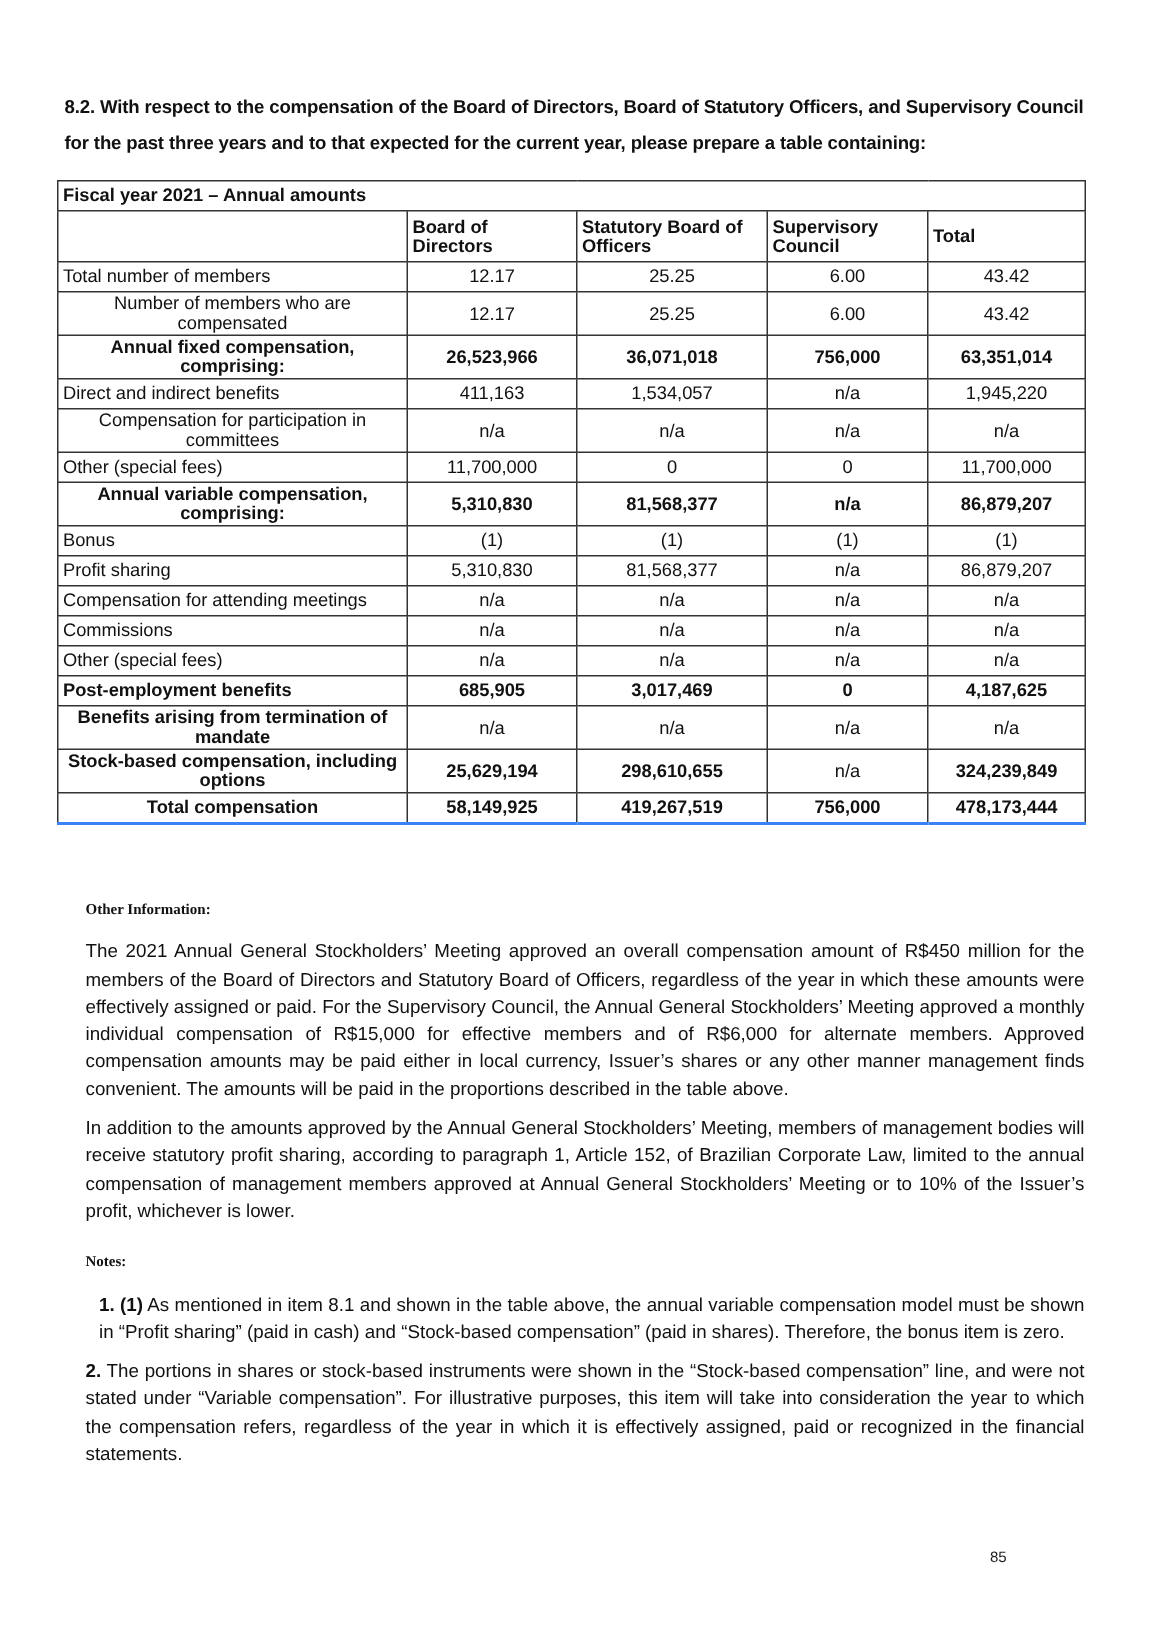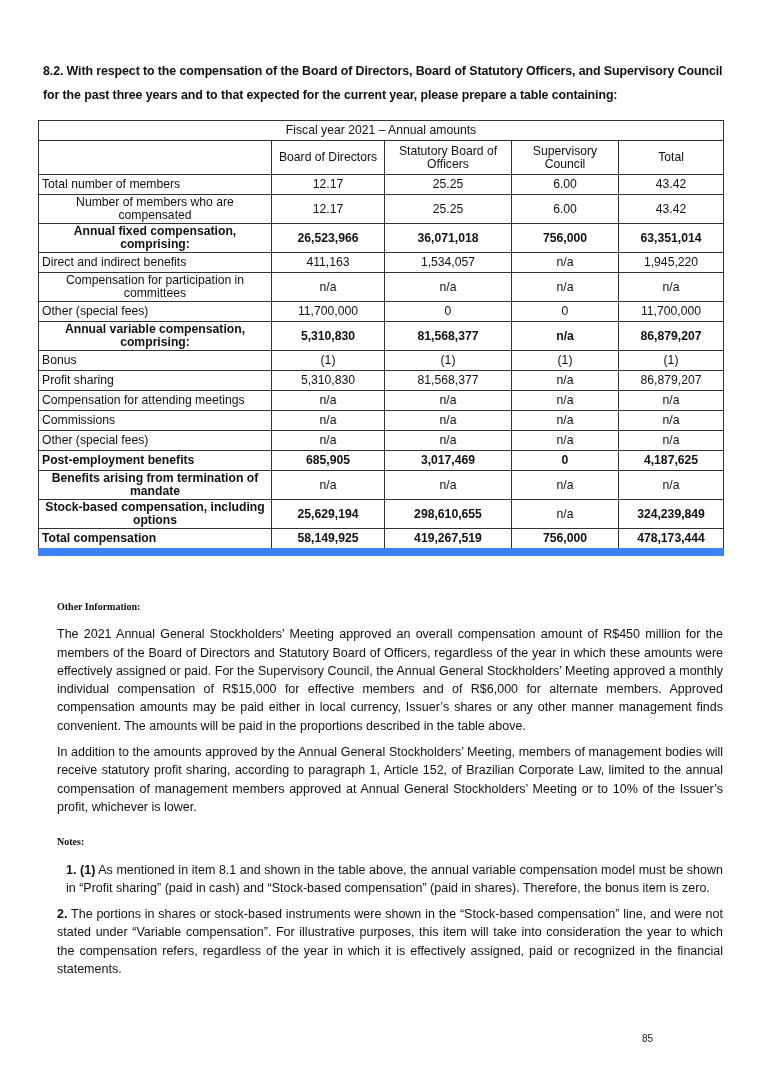--- a/index.html
+++ b/index.html
@@ -12,32 +12,32 @@
       font-weight: bold; font-size: 12.4px; line-height: 24px; letter-spacing: -0.1px;
     }
     table.comp {
       position: absolute; left: 38px; top: 120px; width: 685px;
       border-collapse: collapse; font-size: 12.2px; table-layout: fixed;
     }
     table.comp td, table.comp th {
       border: 1px solid #333; padding: 0 3px; line-height: 13px;
       font-weight: normal; vertical-align: middle;
     }
-    table.comp th { font-weight: normal; text-align: center; }
+    table.comp th { font-weight: bold; text-align: left; }
     table.comp td.num { text-align: center; }
     table.comp tr.bold td { font-weight: bold; }
     table.comp tr.nb td.num { font-weight: normal; }
     tr.r1 td, tr.r1 th { height: 19px; }
     tr.r2 td, tr.r2 th { height: 28px; text-align: center; }
     tr.title th { height: 19px; }
     tr.hdr th { height: 33px; }
-    table.comp tr.total td { border-bottom: 8px solid #3b82f6; }
+    table.comp tr.total td { border-bottom: 2px solid #3b82f6; text-align: center; }
     .section { position: absolute; left: 57px; width: 666px; font-size: 12.5px; line-height: 18.3px; text-align: justify; }
     .sec-title { font-weight: bold; font-size: 10px; font-family: Liberation Serif, serif; }
-    .page-num { position: absolute; left: 642px; top: 1033px; font-size: 10px; color: #222; }
+    .page-num { position: absolute; left: 660px; top: 1033px; font-size: 10px; color: #222; }
   </style>
 </head>
 <body>
 
 <div class="heading">8.2. With respect to the compensation of the Board of Directors, Board of Statutory Officers, and Supervisory Council for the past three years and to that expected for the current year, please prepare a table containing:</div>
 
 <table class="comp">
   <colgroup>
     <col style="width:233px">
       <col style="width:113px">

